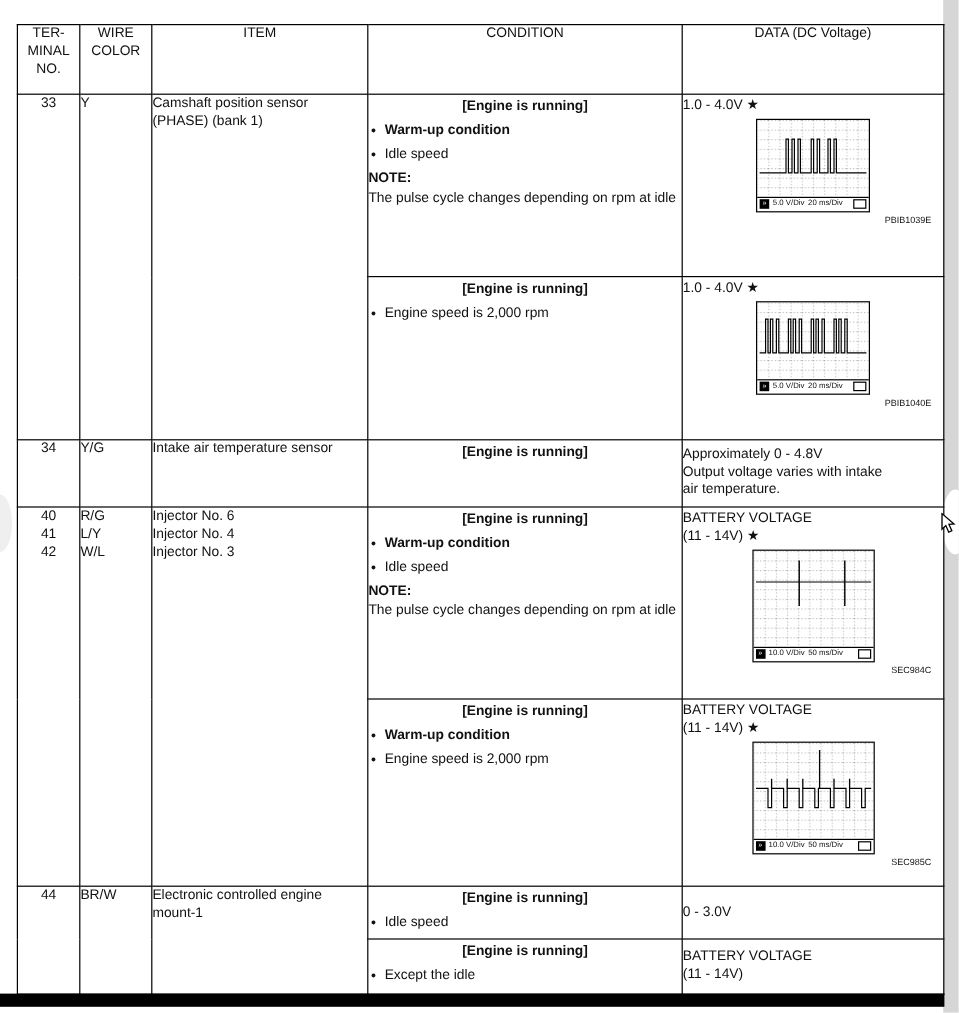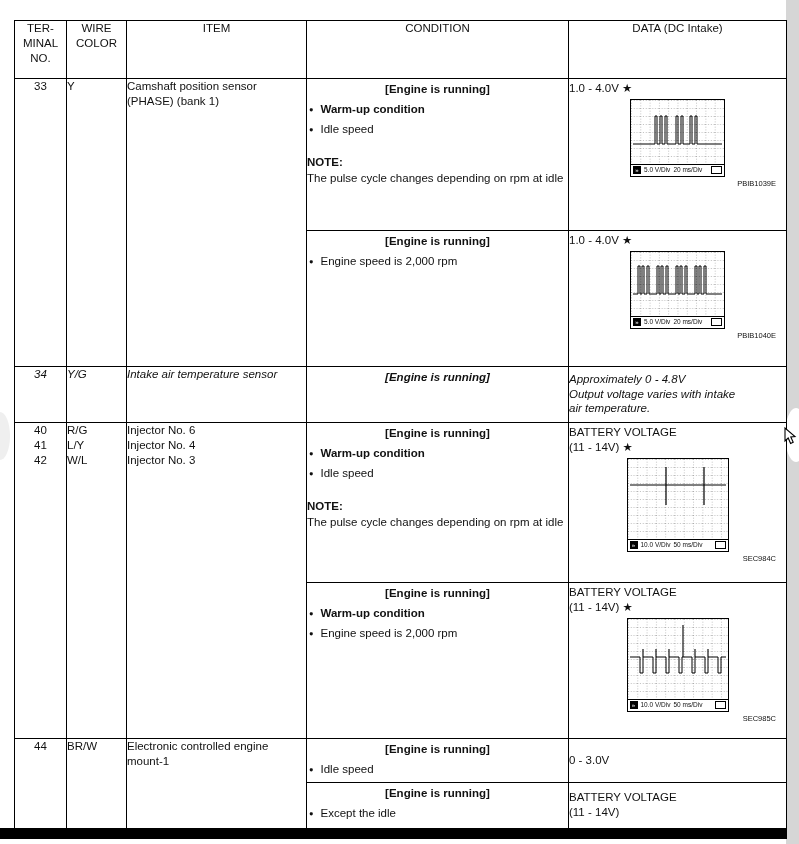--- a/index.html
+++ b/index.html
@@ -19,35 +19,35 @@
   table.main th, table.main td{
     border:1px solid #000;padding:0;vertical-align:top;
     font-size:11.5px;line-height:1.3;
   }
   th{font-weight:normal;text-align:center;vertical-align:middle;font-size:11px;}
   .pre{white-space:pre-line;}
   .b{font-weight:bold;}
 
   tr.hdr{height:58px;}
   tr.r1a{height:152px;padding-left:14px;} tr.r1b{height:136px;}
-  tr.r2{height:56px;font-style:italic;}
+  tr.r2{height:56px;}
   tr.r3a{height:160px;} tr.r3b{height:156px;}
   tr.r4a{height:44px;} tr.r4b{height:46px;}
 
   td.c-term{text-align:center;vertical-align:middle;}
   td.c-wire{vertical-align:middle;padding-left:10px;}
   td.c-item{vertical-align:middle;padding:4px 6px 4px 8px;}
   td.c-cond{vertical-align:middle;padding:5px 8px 5px 10px;}
   td.c-data{vertical-align:top;padding:4px 6px 4px 8px;}
   td.c-data.mid{vertical-align:middle;}
 
   .ctitle{margin:3px 0 4px;text-align:center;}
   .bullet{margin:5px 0 5px 2px;display:flex;align-items:baseline;}
   .bullet::before{content:"\25CF";font-size:7.5px;margin-right:7px;position:relative;top:-1px;}
-  .note-label{margin-top:18px;}
+  .note-label{margin-top:5px;}
   .note{margin-top:1px;}
 
   .dval{margin:2px 0 3px;}
   .scope{width:-moz-fit-content;width:fit-content;border:1px solid #000;background:#fff;margin:3px auto 1px;}
   .scope svg{display:block;}
   .scope-footer{display:flex;align-items:center;gap:3px;border-top:1px solid #000;height:11px;
     font-size:6.5px;padding:0 2px;white-space:nowrap;}
   .sf-icon{display:inline-block;background:#000;color:#fff;width:8px;height:8px;line-height:8px;
     text-align:center;font-size:6px;}
   .sf-box{width:9px;height:6px;border:1px solid #000;margin-left:auto;}
@@ -81,21 +81,21 @@
 
   <tbody>
       <tr class="hdr">
     <th class="pre">TER-
 MINAL
 NO.</th>
     <th class="pre">WIRE
 COLOR</th>
     <th>ITEM</th>
     <th>CONDITION</th>
-    <th>DATA (DC Intake)</th>
+    <th>DATA (DC Voltage)</th>
   </tr>
 
   <tr class="r1a">
     <td class="c-term pre" rowspan="2">33</td>
     <td class="c-wire pre" rowspan="2">Y</td>
     <td class="c-item pre" rowspan="2">Camshaft position sensor
 (PHASE) (bank 1)</td>
     <td class="c-cond">
       <div class="ctitle b">[Engine is running]</div>
       <div class="bullet b">Warm-up condition</div>

